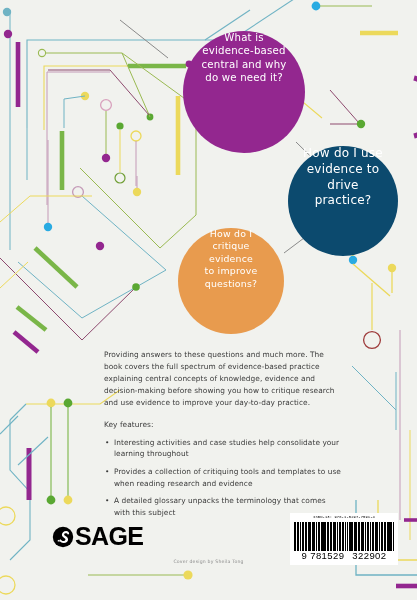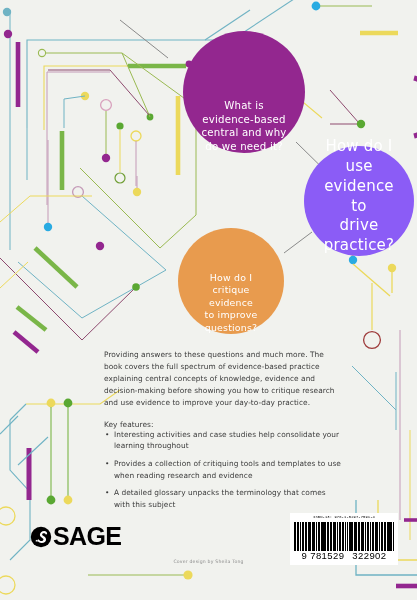--- a/index.html
+++ b/index.html
@@ -19,40 +19,40 @@
     position: absolute; left: 0; top: 0;
     width: 417px; height: 600px;
     pointer-events: none;
   }
 
   
   .bubble {
     position: absolute;
     border-radius: 50%;
     display: flex;
-    align-items: flex-end;
+    align-items: flex-start;
     justify-content: center;
     text-align: center;
     color: #ffffff;
     line-height: 1.32;
     letter-spacing: 0.2px;
     font-weight: 400;
   }
   #bubble-purple {
     left: 183px; top: 31px;
     width: 122px; height: 122px;
     background: #93278f;
     font-size: 10.2px;
     padding: 0 12px;
   }
   #bubble-blue {
-    left: 304px; top: 146px;
+    left: 288px; top: 146px;
     width: 110px; height: 110px;
-    background: #8b5cf6;
-    font-size: 15px;
+    background: #0c4a6e;
+    font-size: 12px;
     padding: 0 11px;
   }
   #bubble-orange {
     left: 178px; top: 228px;
     width: 106px; height: 106px;
     background: #e89b4e;
     font-size: 9.4px;
     padding: 0 11px;
   }
   .bubble span { display: block; }
@@ -69,21 +69,21 @@
     color: #3b3b3b;
     letter-spacing: 0.05px;
   }
   #features-title {
     margin-top: 11px;
     font-size: 7.4px;
     color: #3b3b3b;
     letter-spacing: 0.05px;
   }
   #features-list {
-    margin-top: 0;
+    margin-top: 8px;
     list-style: none;
   }
   #features-list li {
     position: relative;
     padding-left: 10px;
     margin-bottom: 6px;
     font-size: 7.4px;
     line-height: 1.56;
     color: #3b3b3b;
     letter-spacing: 0.05px;
@@ -99,20 +99,21 @@
   
   #logo-block {
     position: absolute;
     left: 30px; top: 524px;
     display: flex;
     align-items: flex-start;
   }
   #sage-mark {
     display: flex;
     align-items: center;
+    padding-left: 22px;
   }
   #sage-word {
     font-family: "Liberation Sans", sans-serif;
     font-weight: bold;
     font-size: 25px;
     letter-spacing: -0.6px;
     color: #000000;
     line-height: 1;
     margin-left: 1px;
   }

